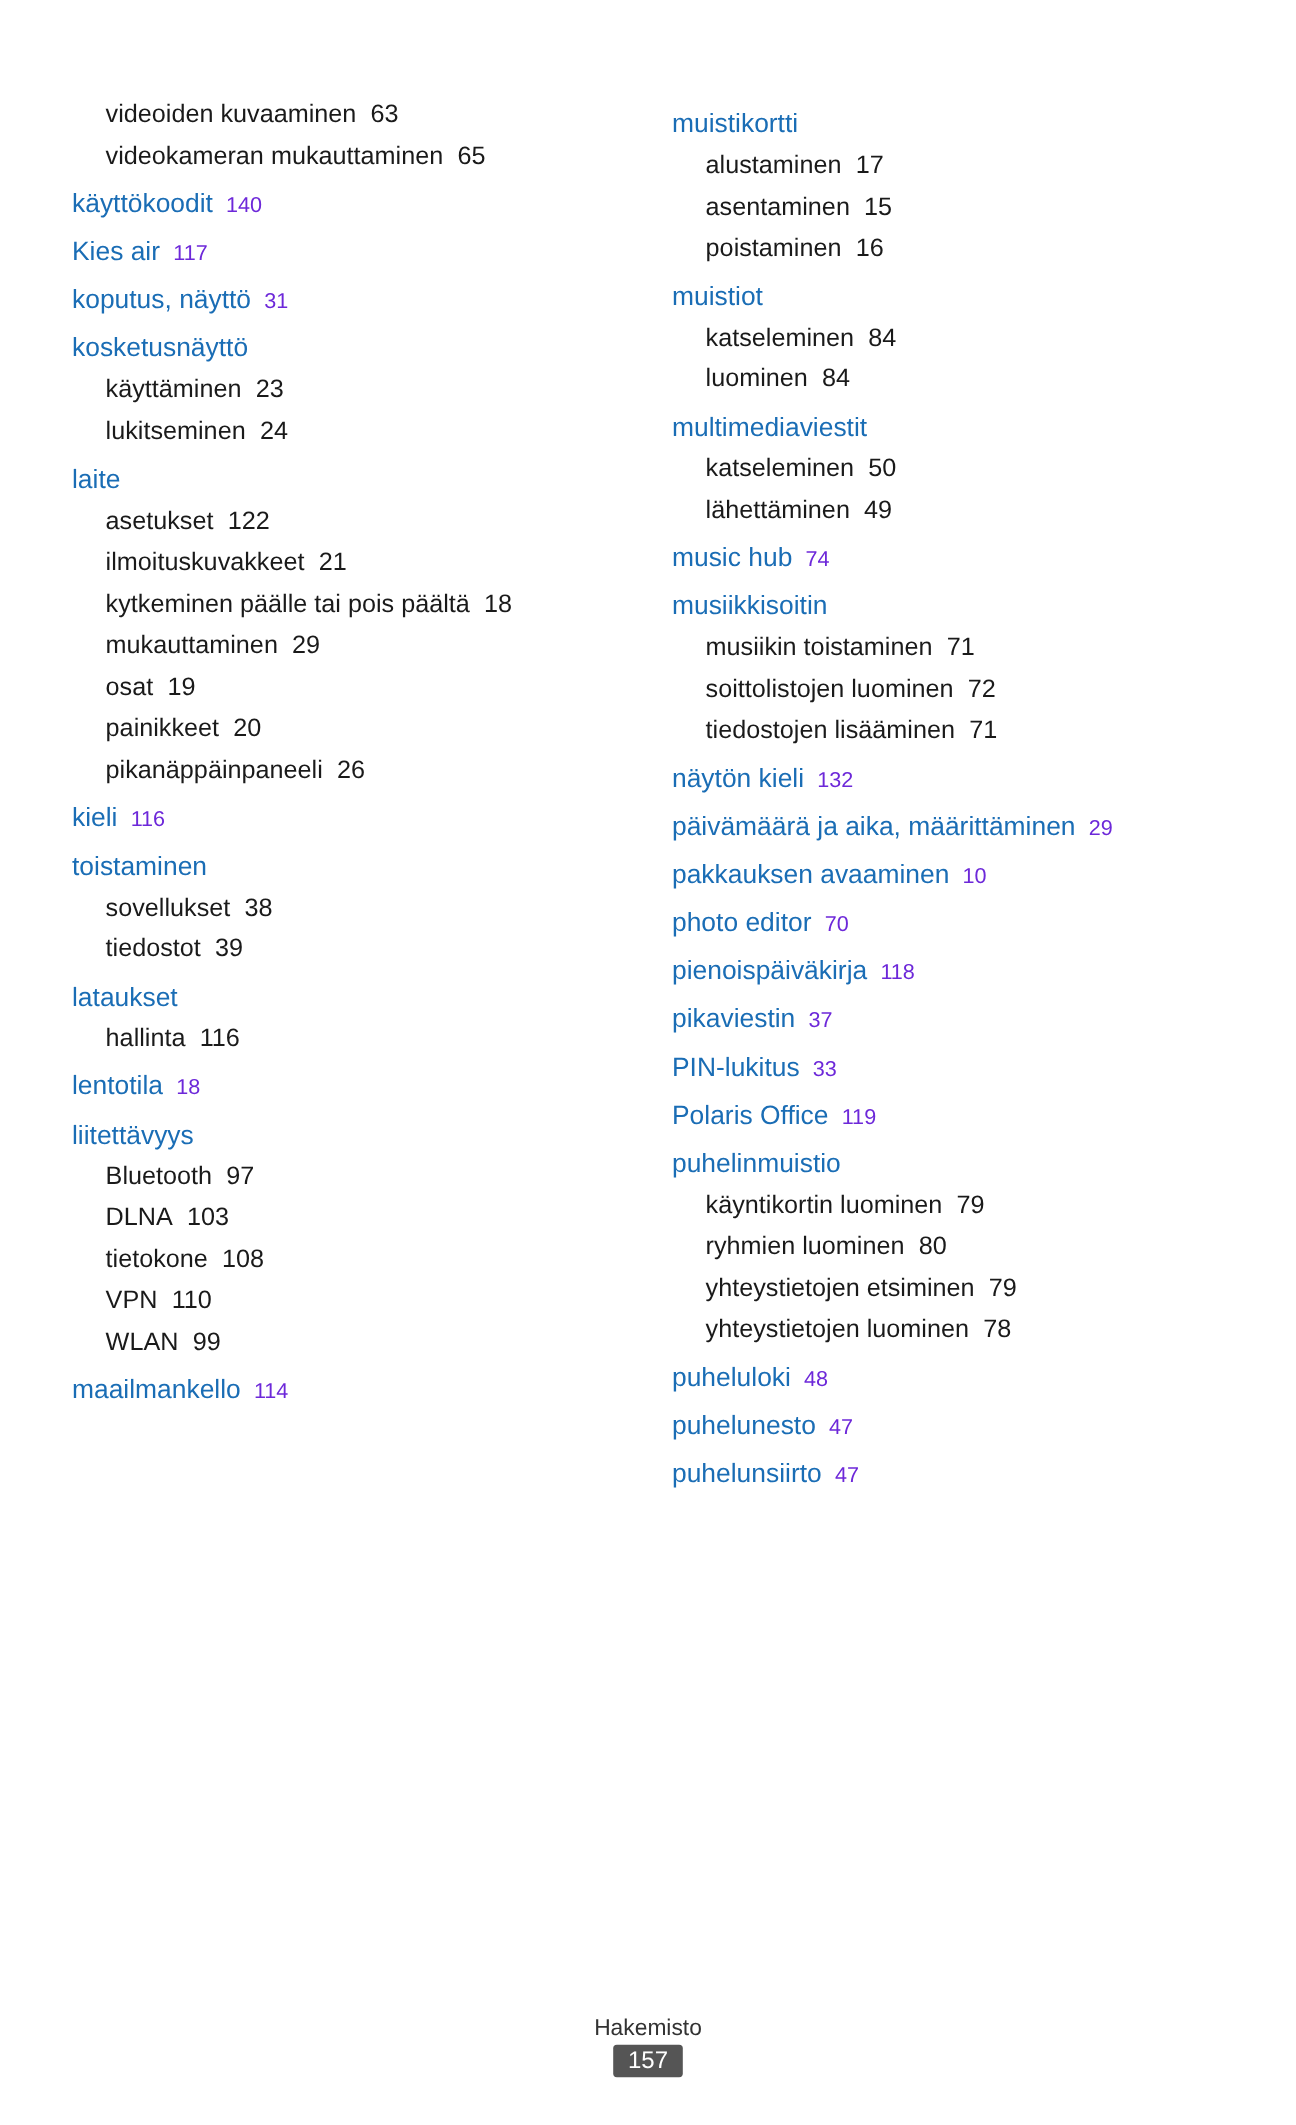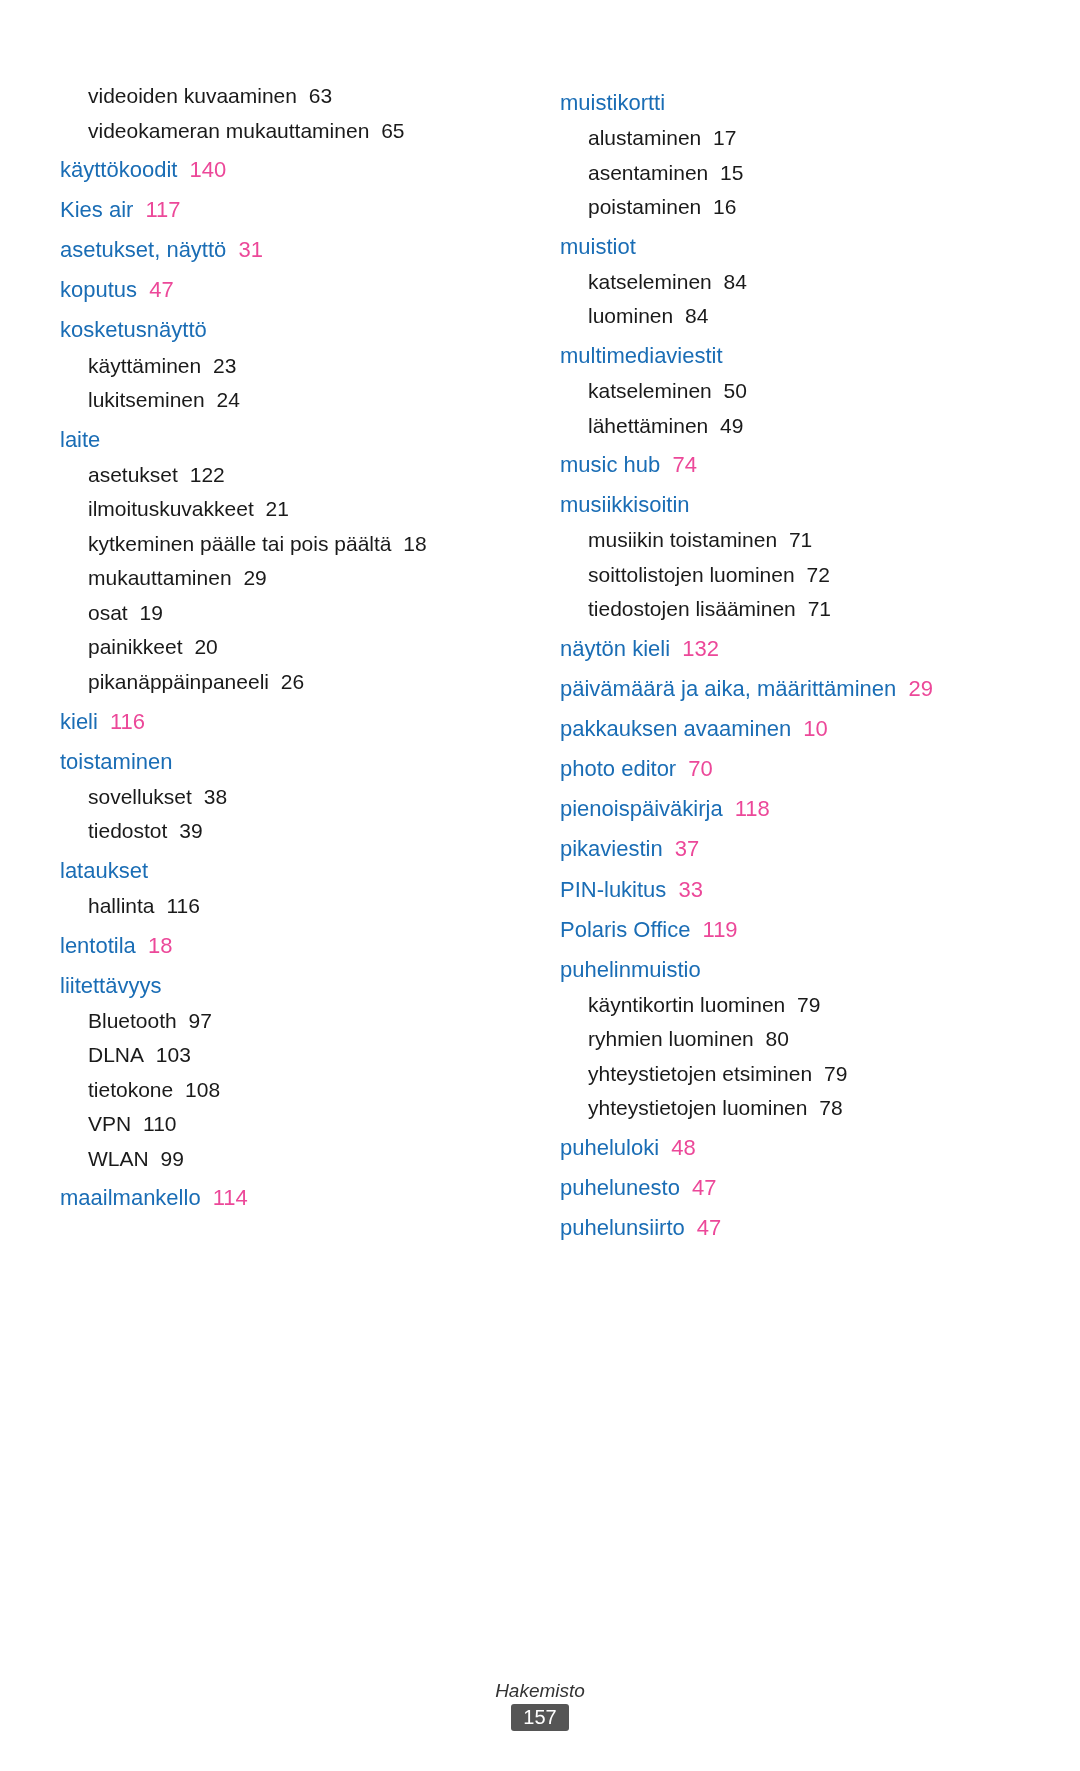--- a/index.html
+++ b/index.html
@@ -34,22 +34,22 @@
       margin-bottom: 2px;
       line-height: 1.55;
     }
     .entry-header {
       color: #1a6db5;
       font-size: 22px;
       font-weight: normal;
       margin-top: 6px;
     }
     .entry-header .page-num {
-      color: #ec4899;
-      font-size: 22px;
+      color: #6d28d9;
+      font-size: 18px;
       margin-left: 6px;
     }
     .entry-sub {
       color: #1a1a1a;
       font-size: 21px;
       padding-left: 28px;
       line-height: 1.55;
     }
     .entry-sub .page-num {
       color: #1a1a1a;
@@ -57,21 +57,20 @@
       margin-left: 6px;
     }
     .footer {
       position: absolute;
       bottom: 40px;
       width: 100%;
       text-align: center;
     }
     .footer-label {
       font-size: 19px;
-      font-style: italic;
       color: #333;
       display: block;
       margin-bottom: 2px;
     }
     .footer-page {
       display: inline-block;
       background: #555;
       color: #fff;
       font-size: 20px;
       padding: 2px 12px;
@@ -81,22 +80,21 @@
   </style>
 </head>
 <body>
 
 <div class="page-container">
   <div class="column" id="left-col">
       <div class="index-entry entry-sub"><span>videoiden kuvaaminen</span><span class="page-num">  63</span></div>
       <div class="index-entry entry-sub"><span>videokameran mukauttaminen</span><span class="page-num">  65</span></div>
       <div class="index-entry entry-header"><span class="blue">käyttökoodit</span><span class="page-num">  140</span></div>
       <div class="index-entry entry-header"><span class="blue">Kies air</span><span class="page-num">  117</span></div>
-      <div class="index-entry entry-header"><span class="blue">asetukset, näyttö</span><span class="page-num">  31</span></div>
-      <div class="index-entry entry-header"><span class="blue">koputus</span><span class="page-num">  47</span></div>
+      <div class="index-entry entry-header"><span class="blue">koputus, näyttö</span><span class="page-num">  31</span></div>
       <div class="index-entry entry-header"><span class="blue">kosketusnäyttö</span></div>
       <div class="index-entry entry-sub"><span>käyttäminen</span><span class="page-num">  23</span></div>
       <div class="index-entry entry-sub"><span>lukitseminen</span><span class="page-num">  24</span></div>
       <div class="index-entry entry-header"><span class="blue">laite</span></div>
       <div class="index-entry entry-sub"><span>asetukset</span><span class="page-num">  122</span></div>
       <div class="index-entry entry-sub"><span>ilmoituskuvakkeet</span><span class="page-num">  21</span></div>
       <div class="index-entry entry-sub"><span>kytkeminen päälle tai pois päältä</span><span class="page-num">  18</span></div>
       <div class="index-entry entry-sub"><span>mukauttaminen</span><span class="page-num">  29</span></div>
       <div class="index-entry entry-sub"><span>osat</span><span class="page-num">  19</span></div>
       <div class="index-entry entry-sub"><span>painikkeet</span><span class="page-num">  20</span></div>

